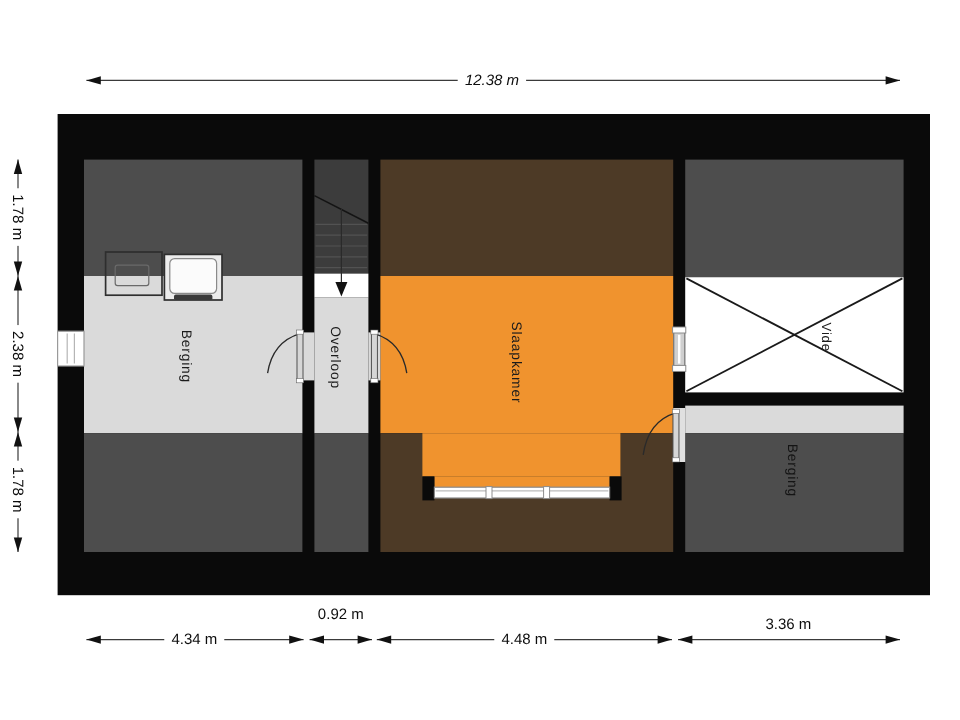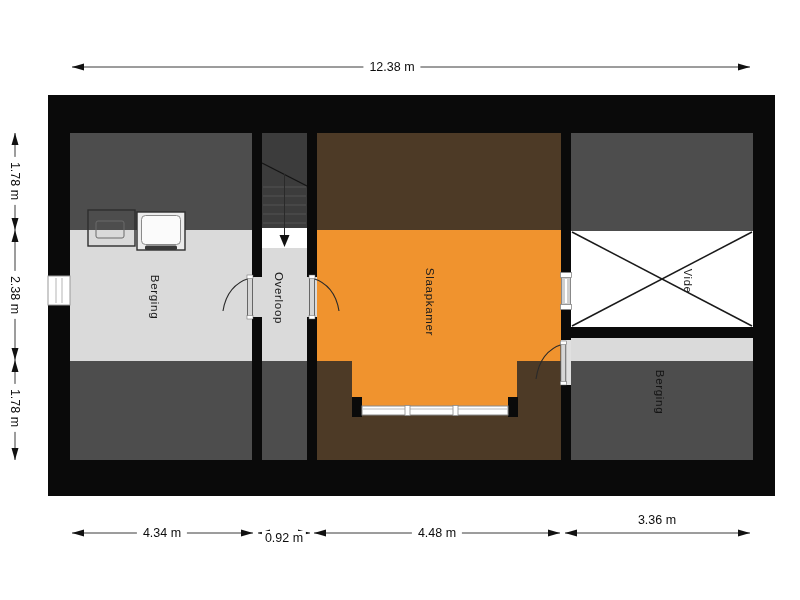--- a/index.html
+++ b/index.html
@@ -145,24 +145,24 @@
       <rect x="145" y="245.5" width="32" height="4.5" rx="1.5" fill="#3a3a3a"></rect>
     </g>
   </svg>
 
   <div class="room-label" style="left:155px;top:297px;">Berging</div>
   <div class="room-label" style="left:279px;top:298px;">Overloop</div>
   <div class="room-label" style="left:430px;top:302px;">Slaapkamer</div>
   <div class="room-label" style="left:688px;top:281px;font-size:11px;">Vide</div>
   <div class="room-label" style="left:660px;top:392px;color:#141414;">Berging</div>
 
-  <div class="dim-label-h" style="left:392px;top:67px;">12.38 m</div>
+  <div class="dim-label-h" style="left:410px;top:67px;font-style:italic;">12.38 m</div>
 
   <div class="dim-label-h" style="left:162px;top:533px;">4.34 m</div>
-  <div class="dim-label-h" style="left:284px;top:538px;padding:0 3px;">0.92 m</div>
+  <div class="dim-label-h" style="left:284px;top:512px;padding:0 3px;">0.92 m</div>
   <div class="dim-label-h" style="left:437px;top:533px;text-align:right;">4.48 m</div>
   <div class="dim-label-h" style="left:657px;top:520px;">3.36 m</div>
 
   <div class="dim-label-v" style="left:15px;top:181px;">1.78 m</div>
   <div class="dim-label-v" style="left:15px;top:295px;">2.38 m</div>
   <div class="dim-label-v" style="left:15px;top:408px;">1.78 m</div>
 
 </div>
 
 </body></html>

